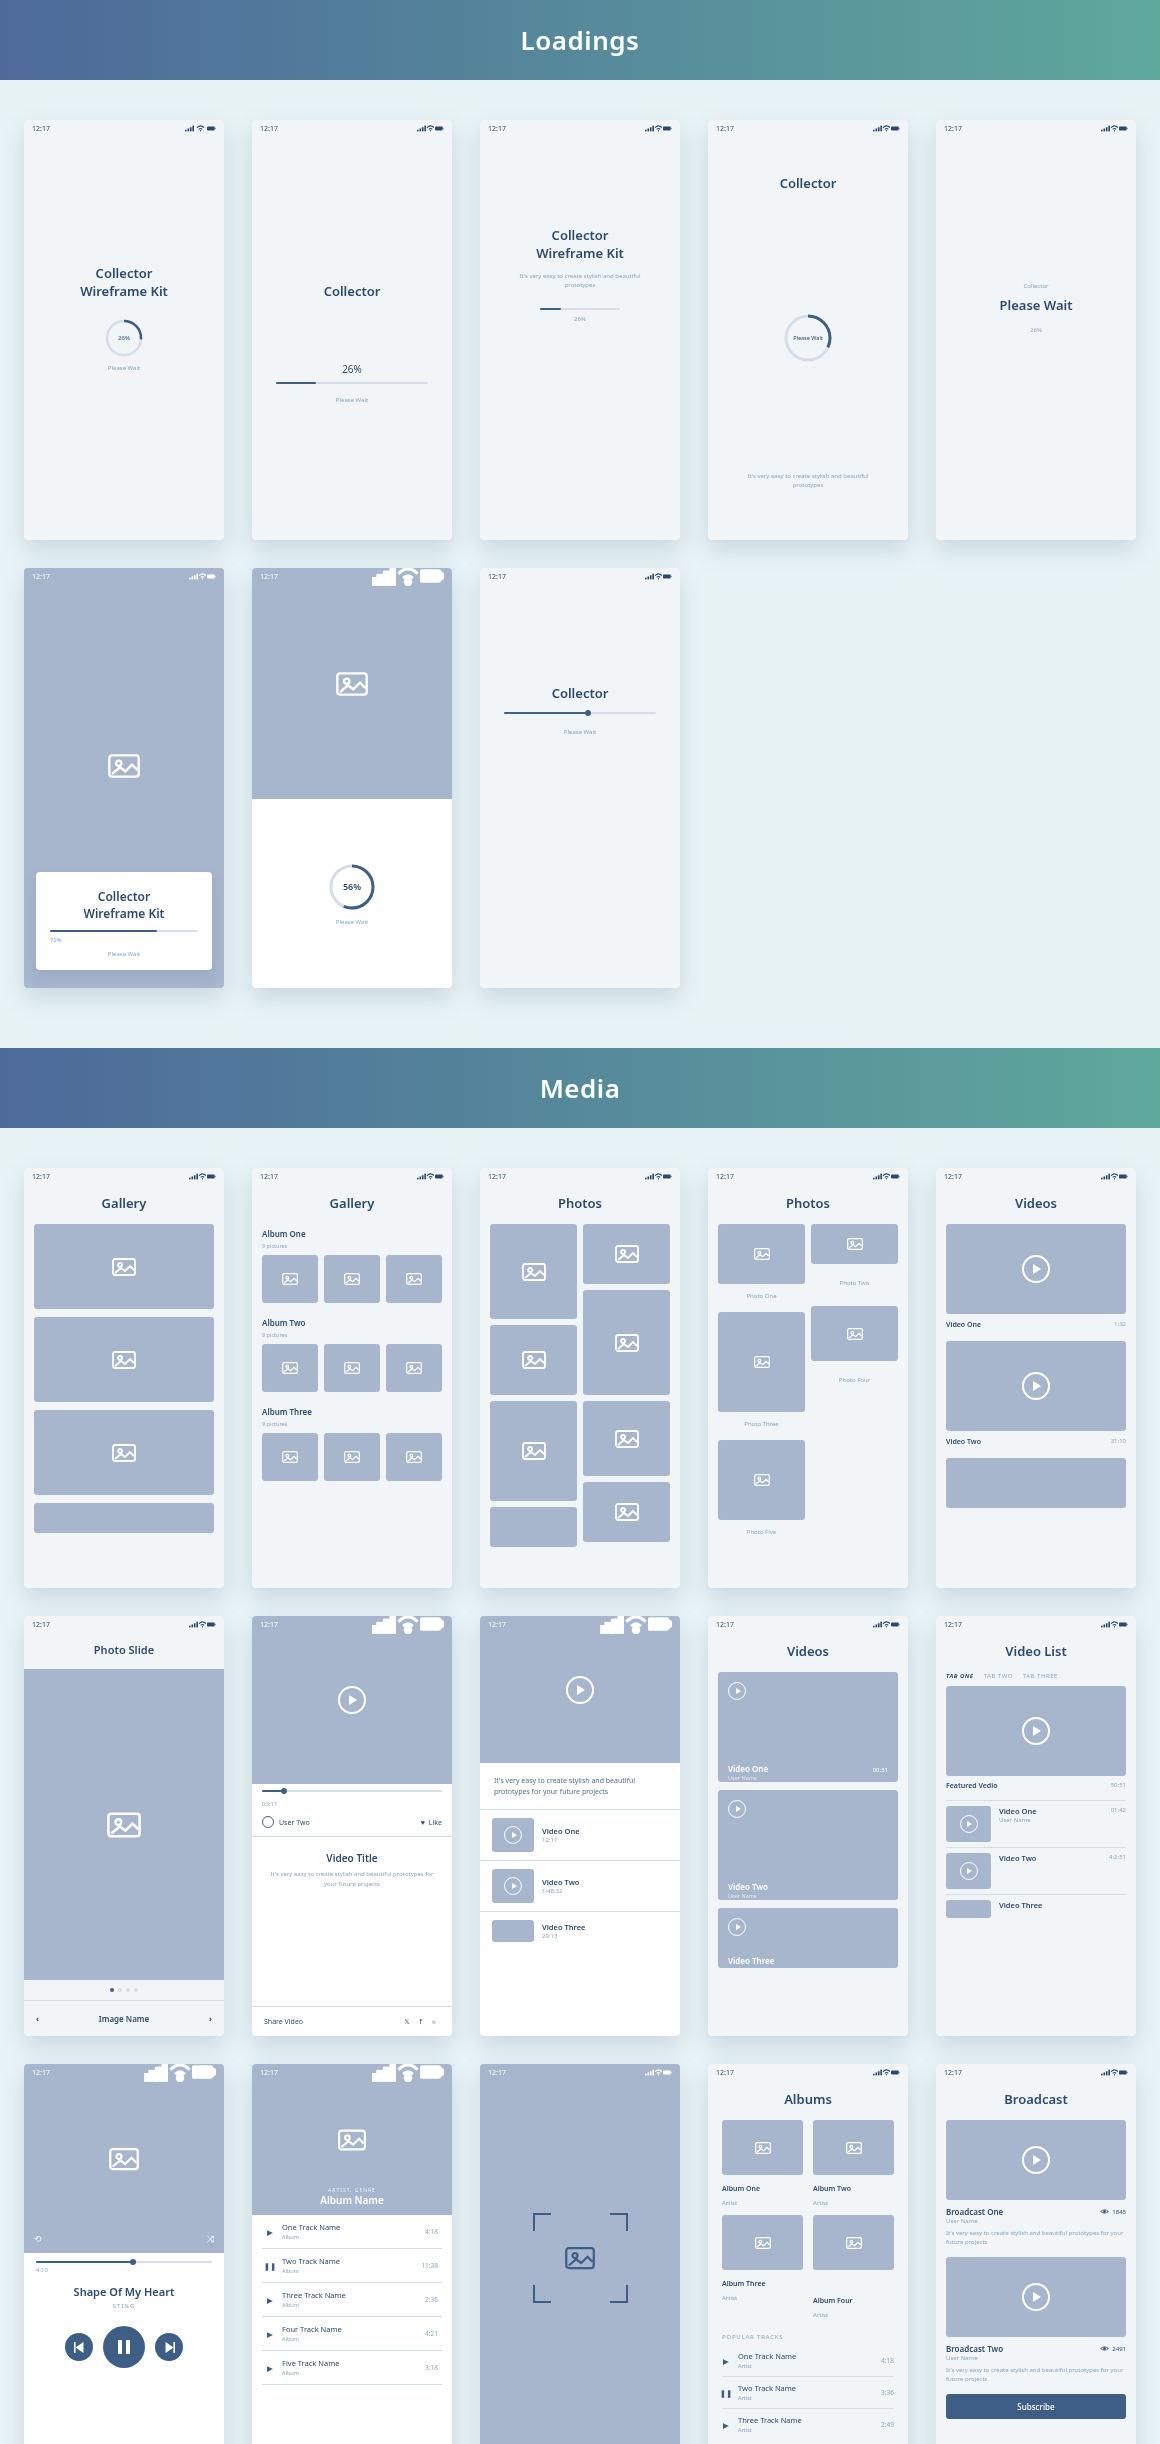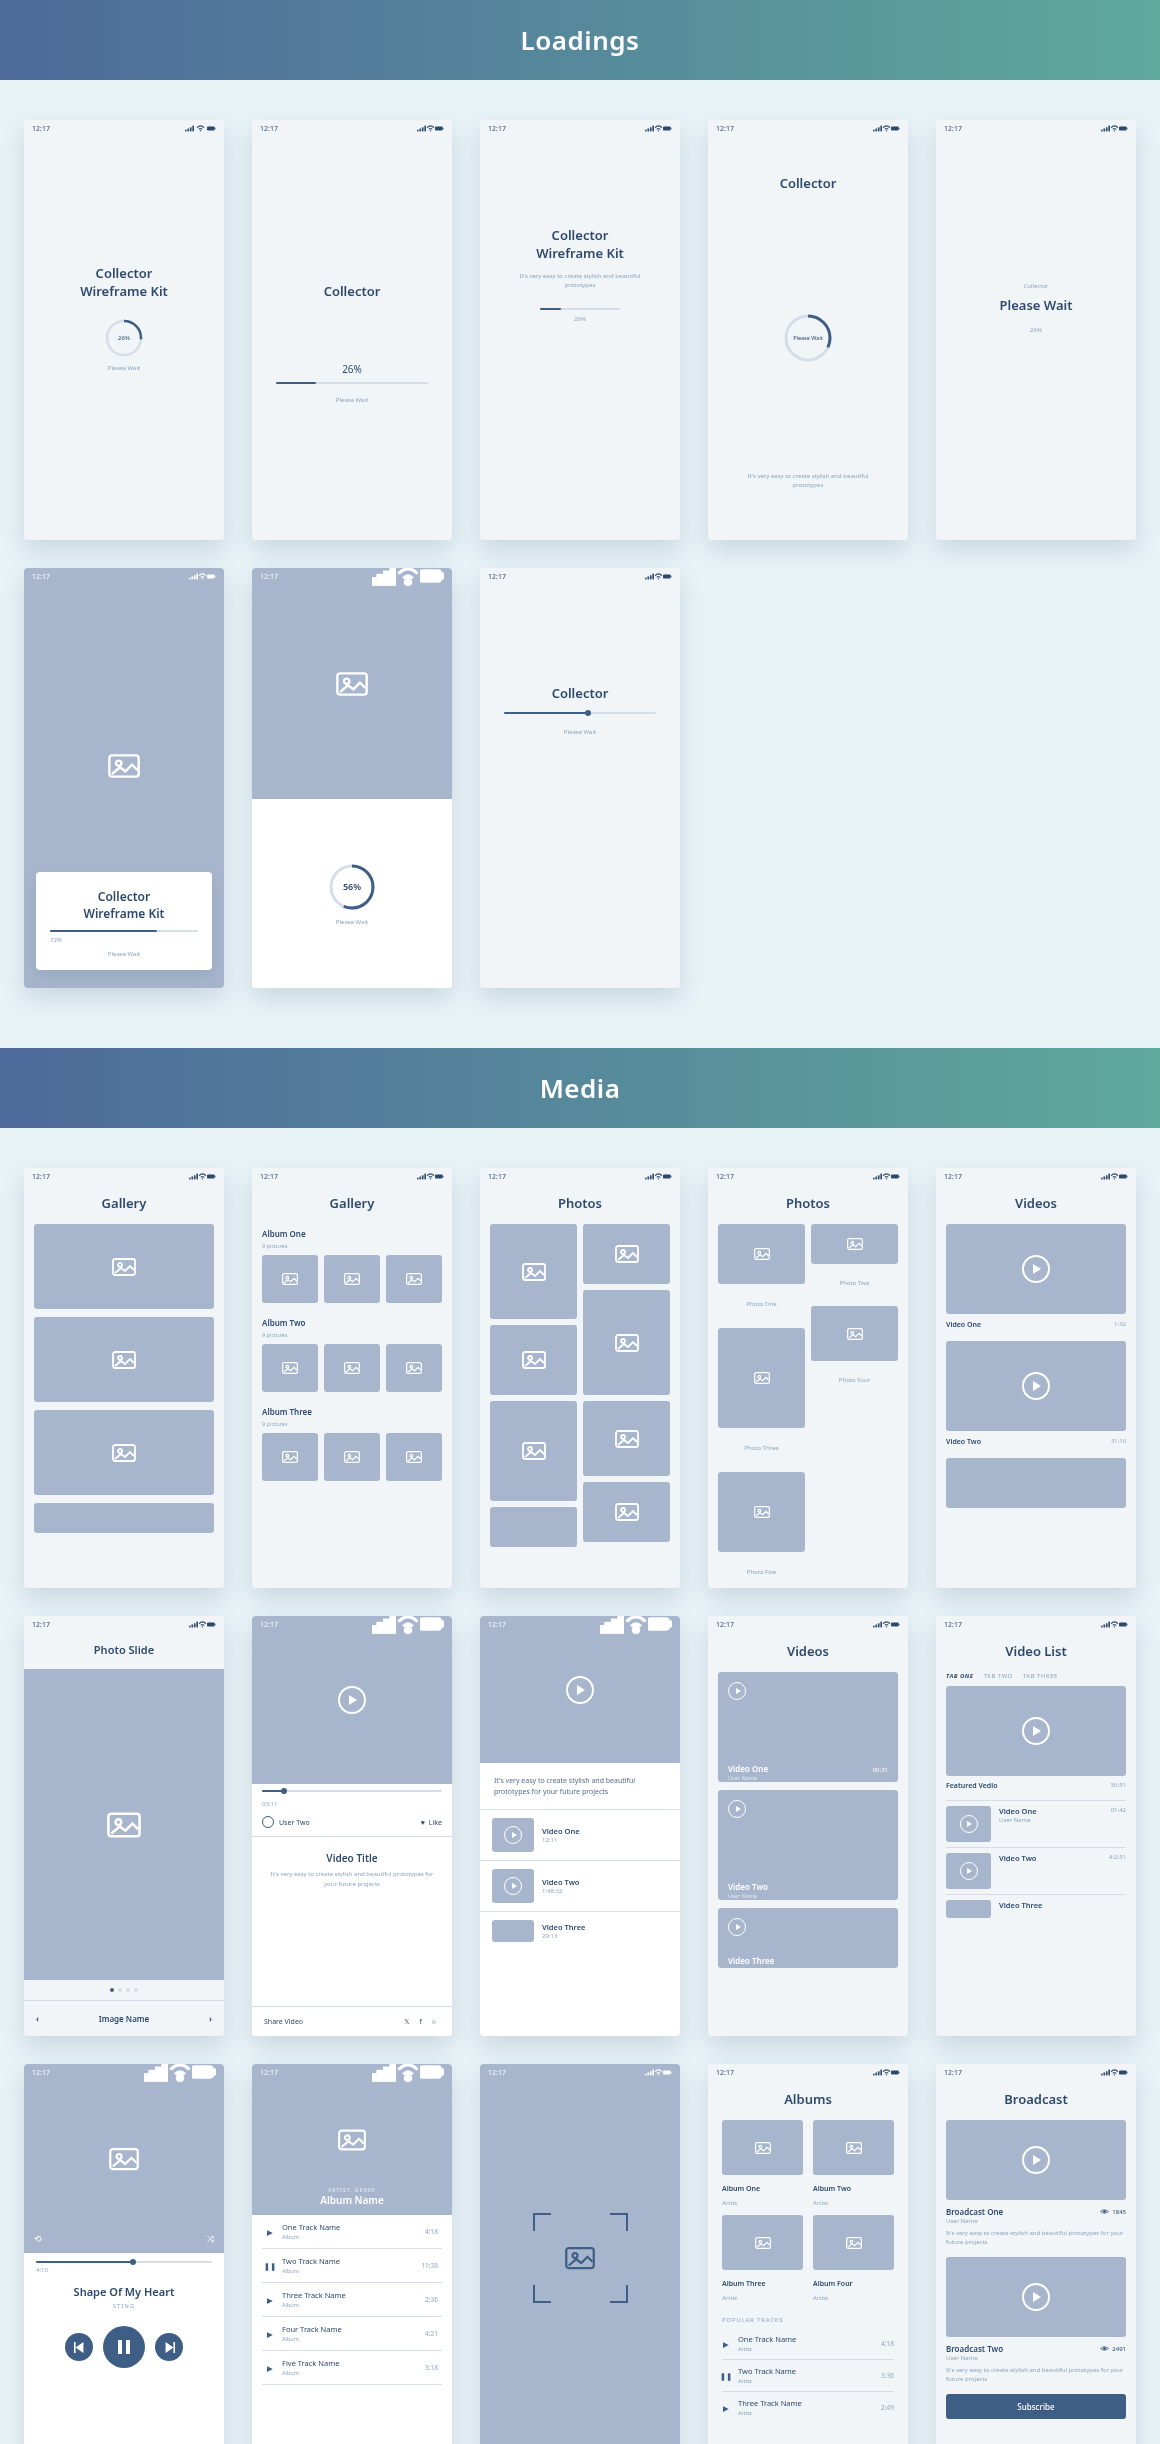--- a/index.html
+++ b/index.html
@@ -520,21 +520,21 @@
         <span class="s-icons"><svg viewBox="0 0 11 7">
             <use href="#i-signal"></use>
           </svg><svg viewBox="0 0 10 8">
             <use href="#i-wifi"></use>
           </svg><svg viewBox="0 0 14 8">
             <use href="#i-batt"></use>
           </svg></span>
       </div>
     <div class="title-center">Photos</div>
     <div class="row" style="padding:0 10px;gap:6px;">
-      <div class="col flex-fill" style="gap:16px;">
+      <div class="col flex-fill" style="gap:8px;">
         <div class="ph sm" style="height:60px">
             <svg viewBox="0 0 24 18" style="color:#fff">
               <use href="#i-img"></use>
             </svg>
           </div>
         <div class="tiny-center">Photo One</div>
         <div class="ph sm" style="height:100px;margin-top:4px">
             <svg viewBox="0 0 24 18" style="color:#fff">
               <use href="#i-img"></use>
             </svg>
@@ -984,21 +984,21 @@
             </div>
           <div style="font-size:7px;color:var(--accent2);font-weight:600;margin-top:3px">Album Three</div>
           <div class="small-label">Artist</div>
         </div>
         <div class="col flex-fill">
           <div class="ph sm" style="height:55px">
               <svg viewBox="0 0 24 18" style="color:#fff">
                 <use href="#i-img"></use>
               </svg>
             </div>
-          <div style="font-size:7px;color:var(--accent2);font-weight:600;margin-top:3px">Album Four</div>
+          <div style="font-size:7px;color:var(--accent2);font-weight:600;margin-top:20px">Album Four</div>
           <div class="small-label">Artist</div>
         </div>
       </div>
       <div style="font-size:6px;color:var(--muted);letter-spacing:.8px;margin:14px 0 4px">POPULAR TRACKS</div>
       <div class="track" style="padding:6px 0">
           <span class="ticon">▶</span>
           <div class="tname">
             <div>One Track Name</div>
             <div class="tsub">Artist</div>
           </div>

